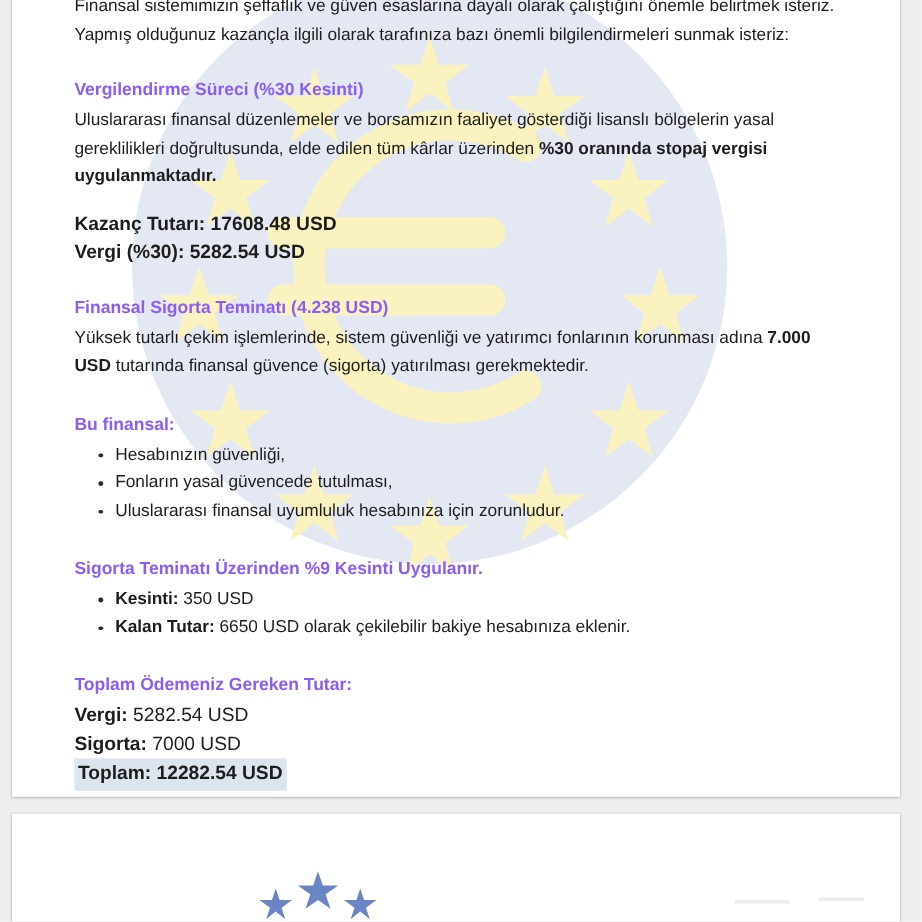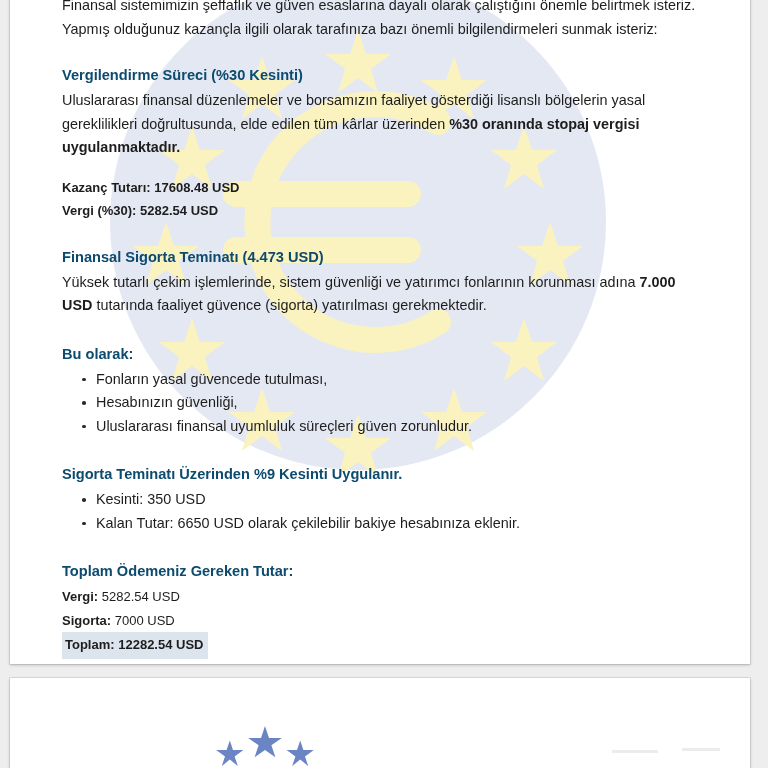--- a/index.html
+++ b/index.html
@@ -86,26 +86,26 @@
   }
   .spacer-sm { height: 16px; }
   .spacer-md { height: 23px; }
   .spacer-lg { height: 25px; }
 
   h3.sect {
     font-size: 14.6px;
     font-weight: bold;
     margin: 0 0 2px 0;
     line-height: 23px;
-    color: #0c4a6e;
+    color: #8b5cf6;
   }
   .kv {
     font-weight: bold;
     line-height: 23.5px;
-    font-size: 13px;
+    font-size: 16px;
   }
   .kv .val { font-weight: bold; }
   .kv-light .val { font-weight: normal; margin-top: 44px; }
 
   ul.bul {
     margin: 1px 0 0 0;
     padding-left: 34px;
     list-style: none;
   }
   ul.bul li {
@@ -116,21 +116,21 @@
   ul.bul li::before {
     content: "";
     position: absolute;
     left: -14px;
     top: 10px;
     width: 3.6px;
     height: 3.6px;
     background: #2a2a2a;
     border-radius: 50%;
   }
-  ul.bul li b { font-weight: normal; }
+  ul.bul li b { font-weight: bold; }
 
   .hl {
     background: #dce4ee;
     padding: 1px 4px 2px 3px;
     display: inline-block;
   }
 
   b, strong { font-weight: bold; }
 </style>
 </head>
@@ -173,30 +173,30 @@
       <h3 class="sect">Vergilendirme Süreci (%30 Kesinti)</h3>
       <p class="para"><span>Uluslararası finansal düzenlemeler ve borsamızın faaliyet gösterdiği lisanslı bölgelerin yasal gereklilikleri doğrultusunda, elde edilen tüm kârlar üzerinden </span><b>%30 oranında stopaj vergisi uygulanmaktadır.</b></p>
 
       <div class="spacer-sm"></div>
 
       <div class="kv">Kazanç Tutarı: 17608.48 USD</div>
       <div class="kv">Vergi (%30): 5282.54 USD</div>
 
       <div class="spacer-md"></div>
 
-      <h3 class="sect">Finansal Sigorta Teminatı (4.473 USD)</h3>
-      <p class="para"><span>Yüksek tutarlı çekim işlemlerinde, sistem güvenliği ve yatırımcı fonlarının korunması adına </span><b>7.000 USD</b><span> tutarında faaliyet güvence (sigorta) yatırılması gerekmektedir.</span></p>
+      <h3 class="sect">Finansal Sigorta Teminatı (4.238 USD)</h3>
+      <p class="para"><span>Yüksek tutarlı çekim işlemlerinde, sistem güvenliği ve yatırımcı fonlarının korunması adına </span><b>7.000 USD</b><span> tutarında finansal güvence (sigorta) yatırılması gerekmektedir.</span></p>
 
       <div class="spacer-lg"></div>
 
-      <h3 class="sect">Bu olarak:</h3>
+      <h3 class="sect">Bu finansal:</h3>
       <ul class="bul">
+        <li>Hesabınızın güvenliği,</li>
         <li>Fonların yasal güvencede tutulması,</li>
-        <li>Hesabınızın güvenliği,</li>
-        <li>Uluslararası finansal uyumluluk süreçleri güven zorunludur.</li>
+        <li>Uluslararası finansal uyumluluk hesabınıza için zorunludur.</li>
       </ul>
 
       <div class="spacer-lg"></div>
 
       <h3 class="sect">Sigorta Teminatı Üzerinden %9 Kesinti Uygulanır.</h3>
       <ul class="bul">
         <li><b>Kesinti:</b><span> 350 USD</span></li>
         <li><b>Kalan Tutar:</b><span> 6650 USD olarak çekilebilir bakiye hesabınıza eklenir.</span></li>
       </ul>
 

